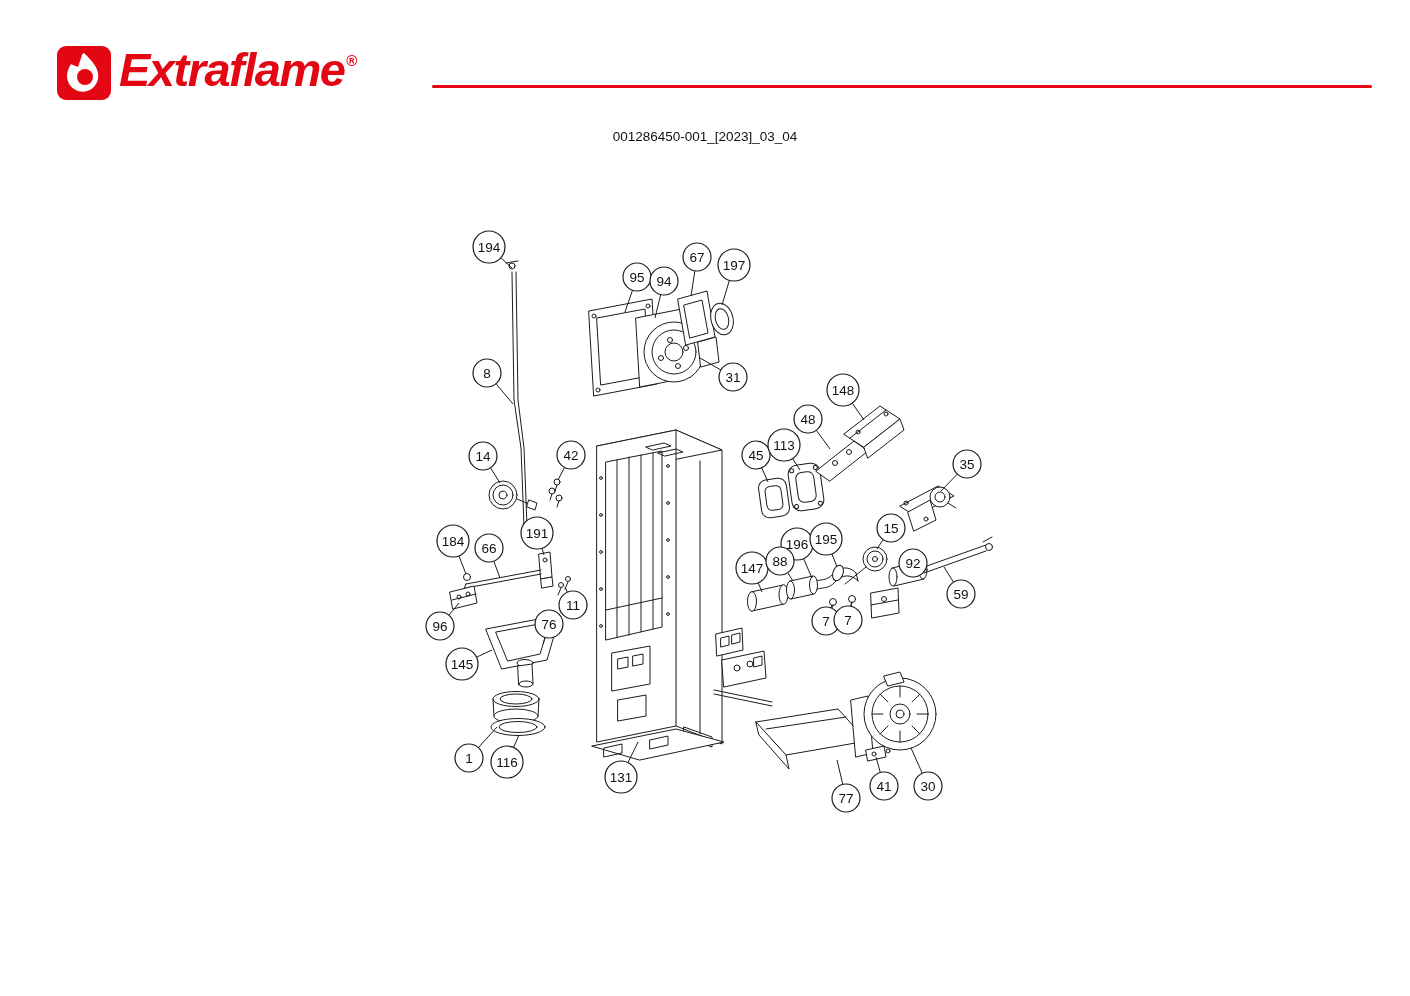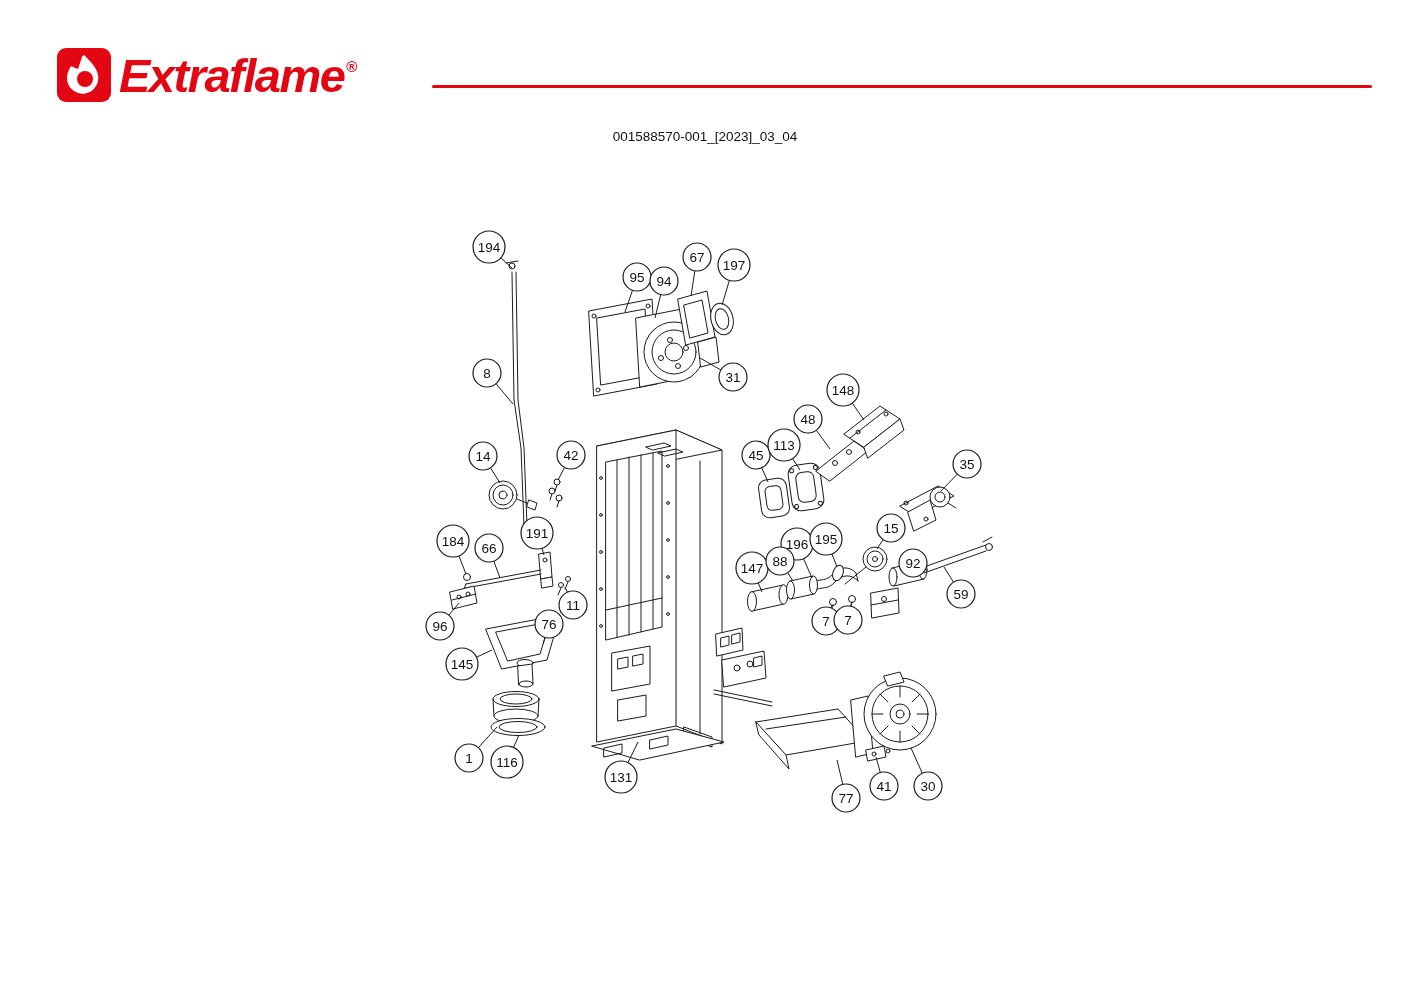--- a/index.html
+++ b/index.html
@@ -1,18 +1,18 @@
 <!DOCTYPE html>
 <html style="--accent: #e30613;"><head>
 <meta charset="utf-8">
 <style>
   html,body{margin:0;padding:0;background:#ffffff;}
   .page{position:relative;width:1410px;height:996px;background:#ffffff;
         font-family:"Liberation Sans",sans-serif;overflow:hidden;}
-  .brand-row{position:absolute;left:37px;top:46px;height:58px;display:flex;align-items:center;padding-left:20px;}
+  .brand-row{position:absolute;left:37px;top:46px;height:58px;display:flex;align-items:flex-start;padding-left:20px;}
   .brand-icon{display:block;}
   .brand-text{color:var(--accent,#e30613);font-size:47px;font-weight:bold;font-style:italic;
               letter-spacing:-1.5px;line-height:1;margin-left:8px;white-space:nowrap;}
   .brand-reg{font-size:15px;font-style:normal;vertical-align:20px;margin-left:2px;}
   .header-line{position:absolute;left:432px;right:38px;top:85px;height:3px;
                background:var(--accent,#e30613);border-radius:2px;}
   .doc-title{position:absolute;top:129px;left:0;width:100%;text-align:center;
              font-size:13.5px;color:#111;}
   #diagram-svg{position:absolute;left:0;top:0;}
   .balloon{fill:#ffffff;stroke:#1c1c1c;stroke-width:1.2;}
@@ -29,21 +29,21 @@
     <svg class="brand-icon" width="54" height="54" viewBox="0 0 54 54">
       <rect x="0" y="0" width="54" height="54" rx="9" fill="#e30613"></rect>
       <path d="M 27 7 C 35 15 43 23 41 33 C 39 42 30 48 21 45 C 12 42 8 33 11 24 C 14 16 20 11 27 7 Z" fill="#ffffff"></path>
       <circle cx="28" cy="31" r="8" fill="#e30613"></circle>
       <path d="M 11 17 L 26 6 L 21 21 Z" fill="#e30613"></path>
     </svg>
     <div class="brand-text"><span>Extraflame</span><sup class="brand-reg">®</sup></div>
   </div>
   <div class="header-line"></div>
 
-  <div class="doc-title">001588570-001_[2023]_03_04</div>
+  <div class="doc-title">001286450-001_[2023]_03_04</div>
 
   <svg id="diagram-svg" viewBox="0 0 1410 996" width="1410" height="996">
     <g id="drawing" stroke="#1c1c1c" stroke-width="1" fill="none" stroke-linejoin="round" stroke-linecap="round">
 
       <g>
         <polyline points="512,272 514,400 521,448 524,526"></polyline>
         <polyline points="516,272 518,400 524,448 527,526"></polyline>
         <circle cx="512" cy="266" r="3" fill="#fff"></circle>
         <line x1="506" y1="263" x2="518" y2="261"></line>
       </g>

